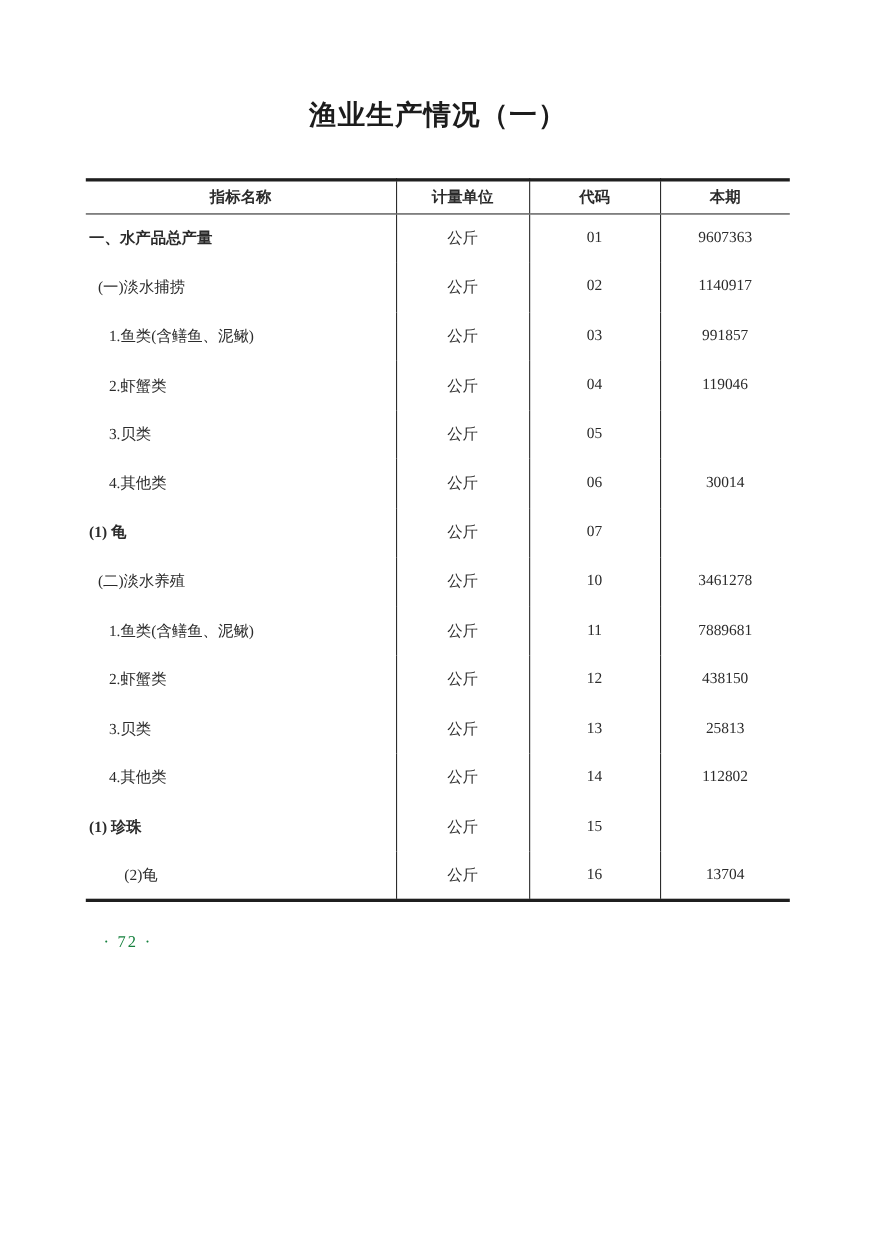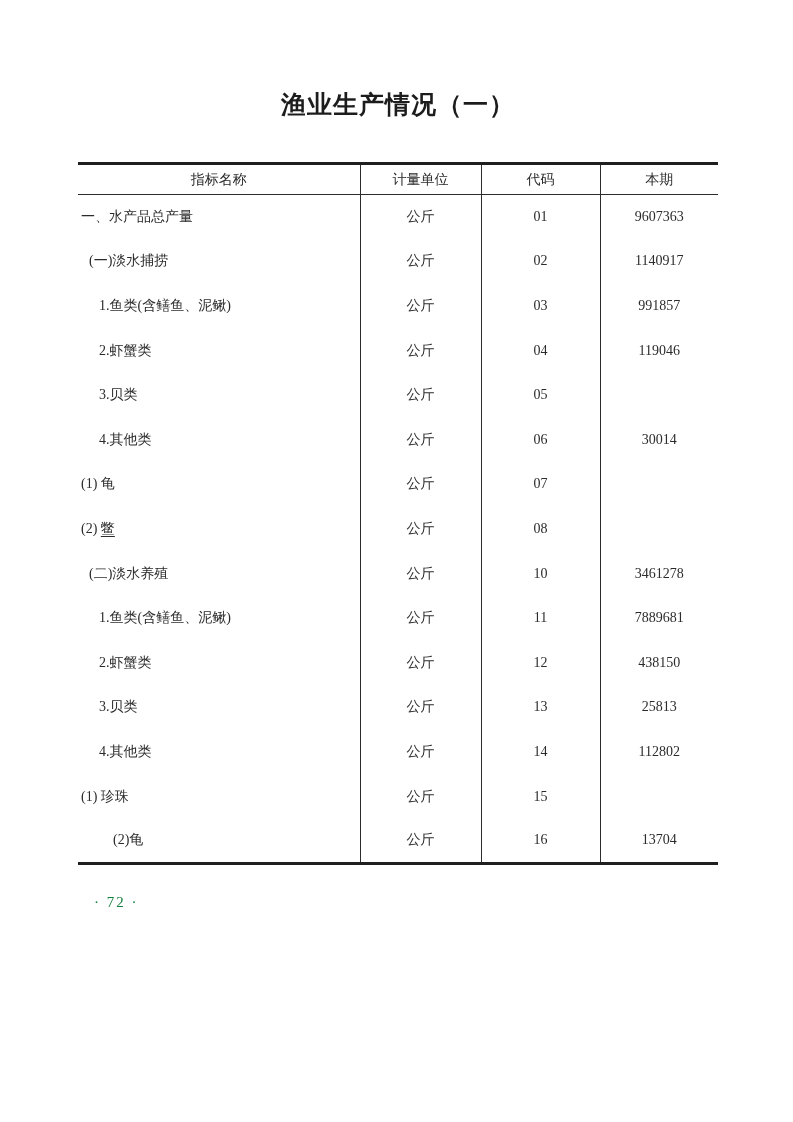--- a/index.html
+++ b/index.html
@@ -27,38 +27,38 @@
   table.report {
     margin-top: 41px;
     width: 640px;
     border-collapse: collapse;
     table-layout: fixed;
     border-top: 3px solid #1f1f1f;
     border-bottom: 3px solid #1f1f1f;
   }
   table.report thead tr { height: 31px; }
   table.report thead th {
-    font-weight: normal;
+    font-weight: bold;
     font-size: 14px;
     text-align: center;
     vertical-align: middle;
     border-bottom: 1.5px solid #2c2c2c;
     color: #2b2b2b;
   }
   table.report tbody tr { height: 44.6px; }
   table.report td {
     font-size: 14px;
     vertical-align: middle;
     color: #2b2b2b;
   }
   
   .v-rule { border-left: 1px solid #2c2c2c; }
   td.c-name { text-align: left; white-space: nowrap; }
   td.c-unit, td.c-code, td.c-value { text-align: center; }
-  td.indent-0 { padding-left: 3px; }
+  td.indent-0 { padding-left: 3px; font-weight: bold; }
   td.indent-1 { padding-left: 11px; }
   td.indent-2 { padding-left: 21px; }
   td.indent-3 { padding-left: 35px; }
   .name-underline { text-decoration: underline; text-underline-offset: 3px; }
   .page-number {
     margin-top: 29px;
     margin-left: 16px;
     font-size: 15px;
     letter-spacing: 2px;
     color: #15803d;
@@ -123,26 +123,20 @@
     <td class="c-code v-rule">06</td>
     <td class="c-value v-rule">30014</td>
   </tr>
         <tr>
     <td class="c-name indent-0"><span class="name-main">(1) 龟</span><span class="name-underline"></span></td>
     <td class="c-unit v-rule">公斤</td>
     <td class="c-code v-rule">07</td>
     <td class="c-value v-rule"></td>
   </tr>
         <tr>
-    <td class="c-name indent-0"><span class="name-main">(2) </span><span class="name-underline">鳖</span></td>
-    <td class="c-unit v-rule">公斤</td>
-    <td class="c-code v-rule">08</td>
-    <td class="c-value v-rule"></td>
-  </tr>
-        <tr>
     <td class="c-name indent-1"><span class="name-main">(二)淡水养殖</span><span class="name-underline"></span></td>
     <td class="c-unit v-rule">公斤</td>
     <td class="c-code v-rule">10</td>
     <td class="c-value v-rule">3461278</td>
   </tr>
         <tr>
     <td class="c-name indent-2"><span class="name-main">1.鱼类(含鳝鱼、泥鳅)</span><span class="name-underline"></span></td>
     <td class="c-unit v-rule">公斤</td>
     <td class="c-code v-rule">11</td>
     <td class="c-value v-rule">7889681</td>

